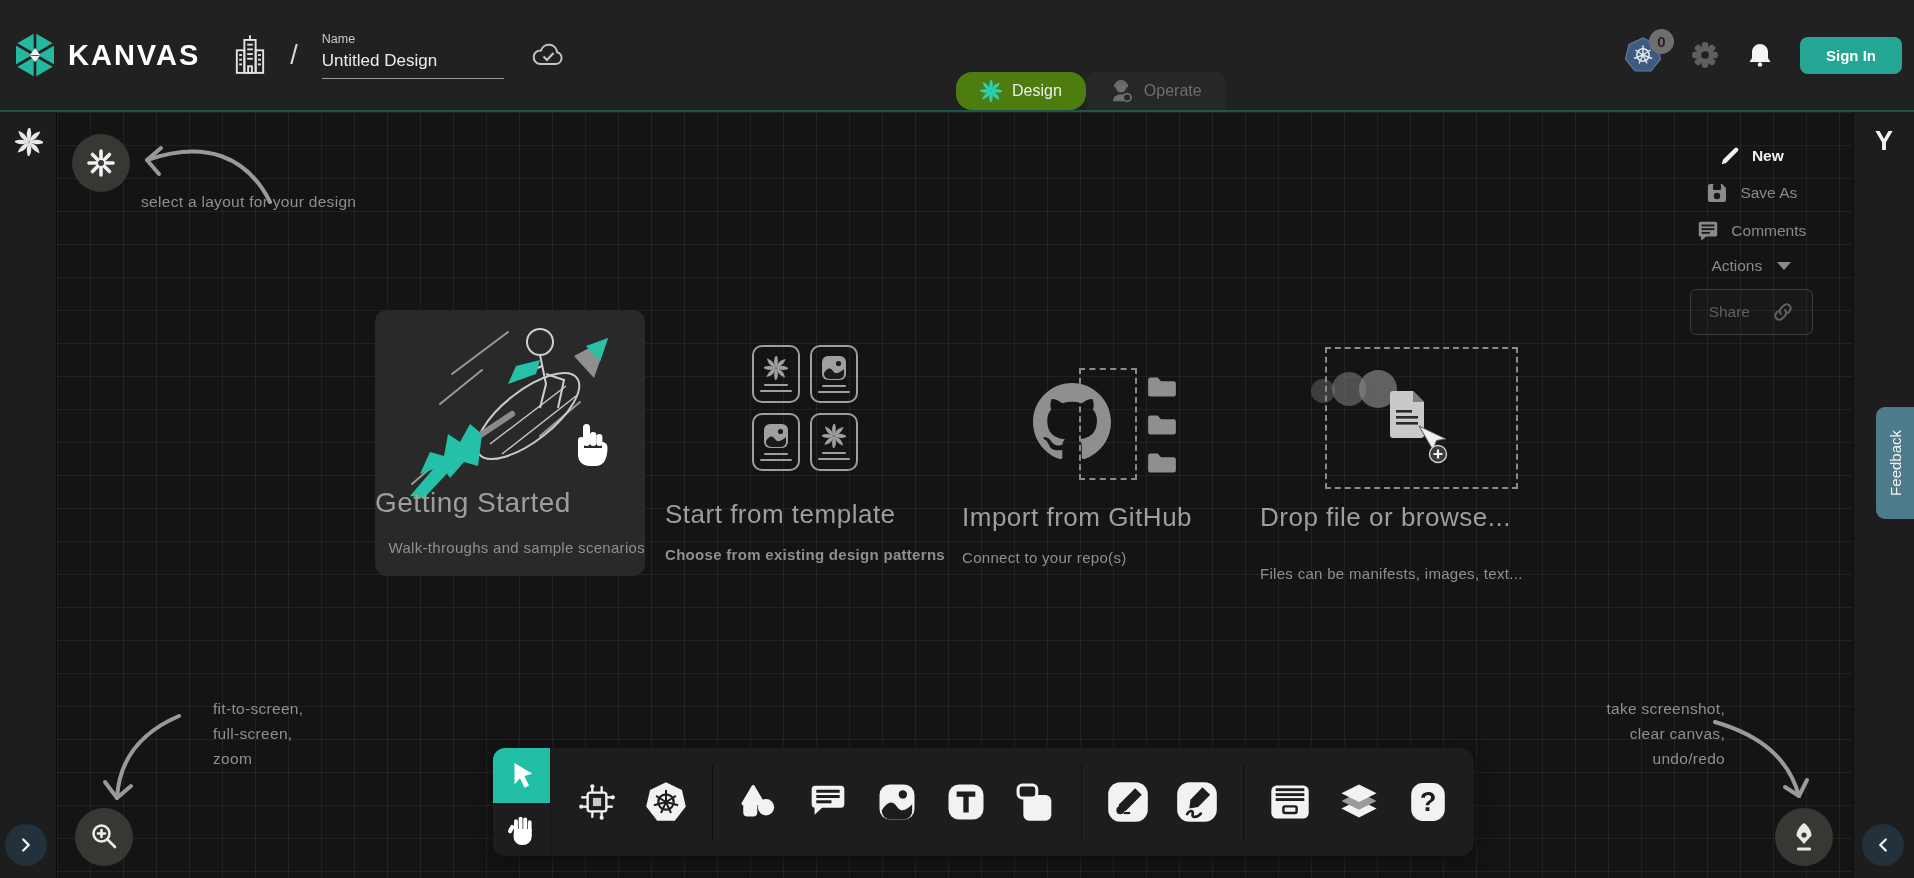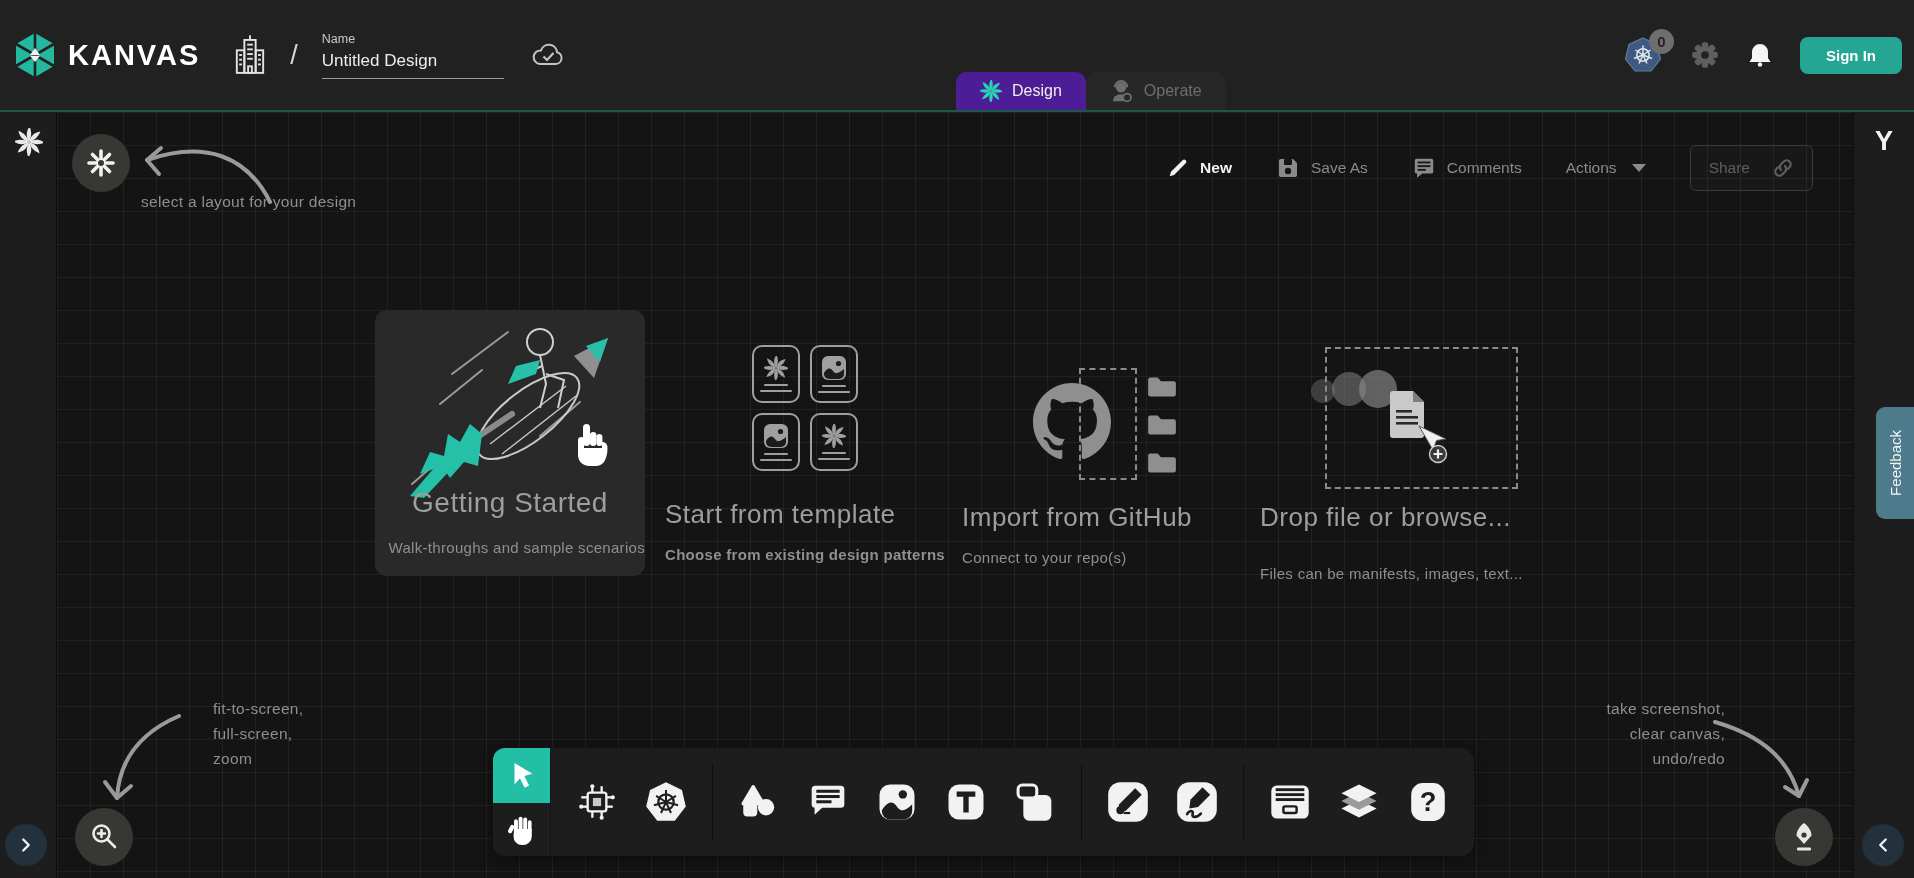--- a/index.html
+++ b/index.html
@@ -13,21 +13,21 @@
   .org-icon { margin-left:34px; }
   .crumb-slash { margin-left:24px; color:#d7d7d7; font-size:27px; font-weight:300; }
   .name-block { margin-left:24px; display:flex; flex-direction:column; }
   .name-label { color:#c9c9c9; font-size:12.5px; margin-bottom:5px; }
   .name-input { background:transparent; border:none; border-bottom:1px solid #9a9a9a; outline:none;
     color:#ececec; font-size:17px; width:182px; padding-bottom:7px; font-family:"Liberation Sans",sans-serif; }
   .cloud-wrap { margin-left:26px; }
 
   .tabs { position:absolute; left:956px; bottom:0; display:flex; }
   .tab { height:38px; display:flex; align-items:center; gap:10px; padding:0 24px; border-radius:10px 10px 0 0; cursor:pointer; }
-  .tab.active { background:#4c1d95; }
+  .tab.active { background:#4d7c0f;border-radius:16px; }
   .tab.active .tab-label { color:#eee; font-size:16px; }
   .tab.inactive { background:#272727;text-align:center; }
   .tab.inactive .tab-label { color:#6e6e6e; font-size:16px; }
 
   .header-right { margin-left:auto; display:flex; align-items:center; gap:26px; margin-right:12px; }
   .kube-wrap { position:relative; width:40px; height:36px; }
   .badge { position:absolute; top:-8px; right:-10px; width:25px; height:25px; border-radius:50%;
     background:#6e6e6e; color:#252525; font-size:15px; font-weight:700; display:flex; align-items:center; justify-content:center; }
   .signin-btn { background:#25a594; color:#fff; border:none; border-radius:8px; padding:10px 26px;
     font-size:15px; font-weight:700; cursor:pointer; font-family:"Liberation Sans",sans-serif; }
@@ -60,35 +60,35 @@
   .zoom-btn { left:18px; top:696px; }
   .pen-btn { left:1718px; top:696px; }
 
   .hint { position:absolute; color:#8f8f8f; font-size:15.5px; line-height:25px; letter-spacing:.3px; }
   .hint-layout { left:84px; top:77px; }
   .hint-view { left:120px; top:584px;margin-left:36px; }
   .hint-canvas { right:128px; top:584px; text-align:right; }
   .hint-arrow { position:absolute; pointer-events:none; }
 
   
-  .canvas-toolbar { position:absolute; top:33px; right:40px; display:flex; align-items:center; gap:44px; }
+  .canvas-toolbar { position:absolute; top:33px; right:40px; display:flex; align-items:center; gap:14px;flex-direction:column; }
   .ct-item { display:flex; align-items:center; gap:11px; color:#8a8a8a; font-size:15.5px; cursor:pointer; }
   .ct-item.primary { color:#f2f2f2; font-weight:700; }
   .caret-down { width:0; height:0; border-left:7px solid transparent; border-right:7px solid transparent;
     border-top:8px solid #8a8a8a; margin-left:4px; }
   .share-pill { display:flex; align-items:center; gap:22px; padding:11px 18px; border:1px solid #3c3c3c;
     border-radius:6px; background:rgba(255,255,255,.02); color:#5f5f5f; font-size:15.5px; cursor:pointer; }
 
   
   .card-title { font-size:26px; color:#9e9e9e; letter-spacing:.5px; }
   .card-sub { font-size:15px; color:#8f8f8f; letter-spacing:.3px; }
 
   .gs-card { position:absolute; left:318px; top:198px; width:270px; height:266px; background:#292929;
     border-radius:12px; cursor:pointer; }
-  .gs-card .card-title { position:absolute; bottom:57px; width:100%; text-align:center; font-size:28px; }
+  .gs-card .card-title { position:absolute; bottom:57px; width:100%; font-size:28px; }
   .gs-card .card-sub { position:absolute; bottom:20px; width:100%; text-align:right; }
   .gs-illu { position:absolute; left:15px; top:6px; }
   .gs-hand { position:absolute; left:195px; top:112px; }
 
   .start-card { position:absolute; width:280px; cursor:pointer; }
   .tpl-card { left:608px; top:230px; }
   .tpl-grid { display:grid; grid-template-columns:48px 48px; gap:10px; justify-content:center; margin-top:3px; }
   .tpl-mini { width:48px; height:58px; border:2px solid #9f9f9f; border-radius:10px; display:flex;
     flex-direction:column; align-items:center; justify-content:center; gap:4px; }
   .tpl-line { height:2px; background:#9f9f9f; border-radius:1px; }

